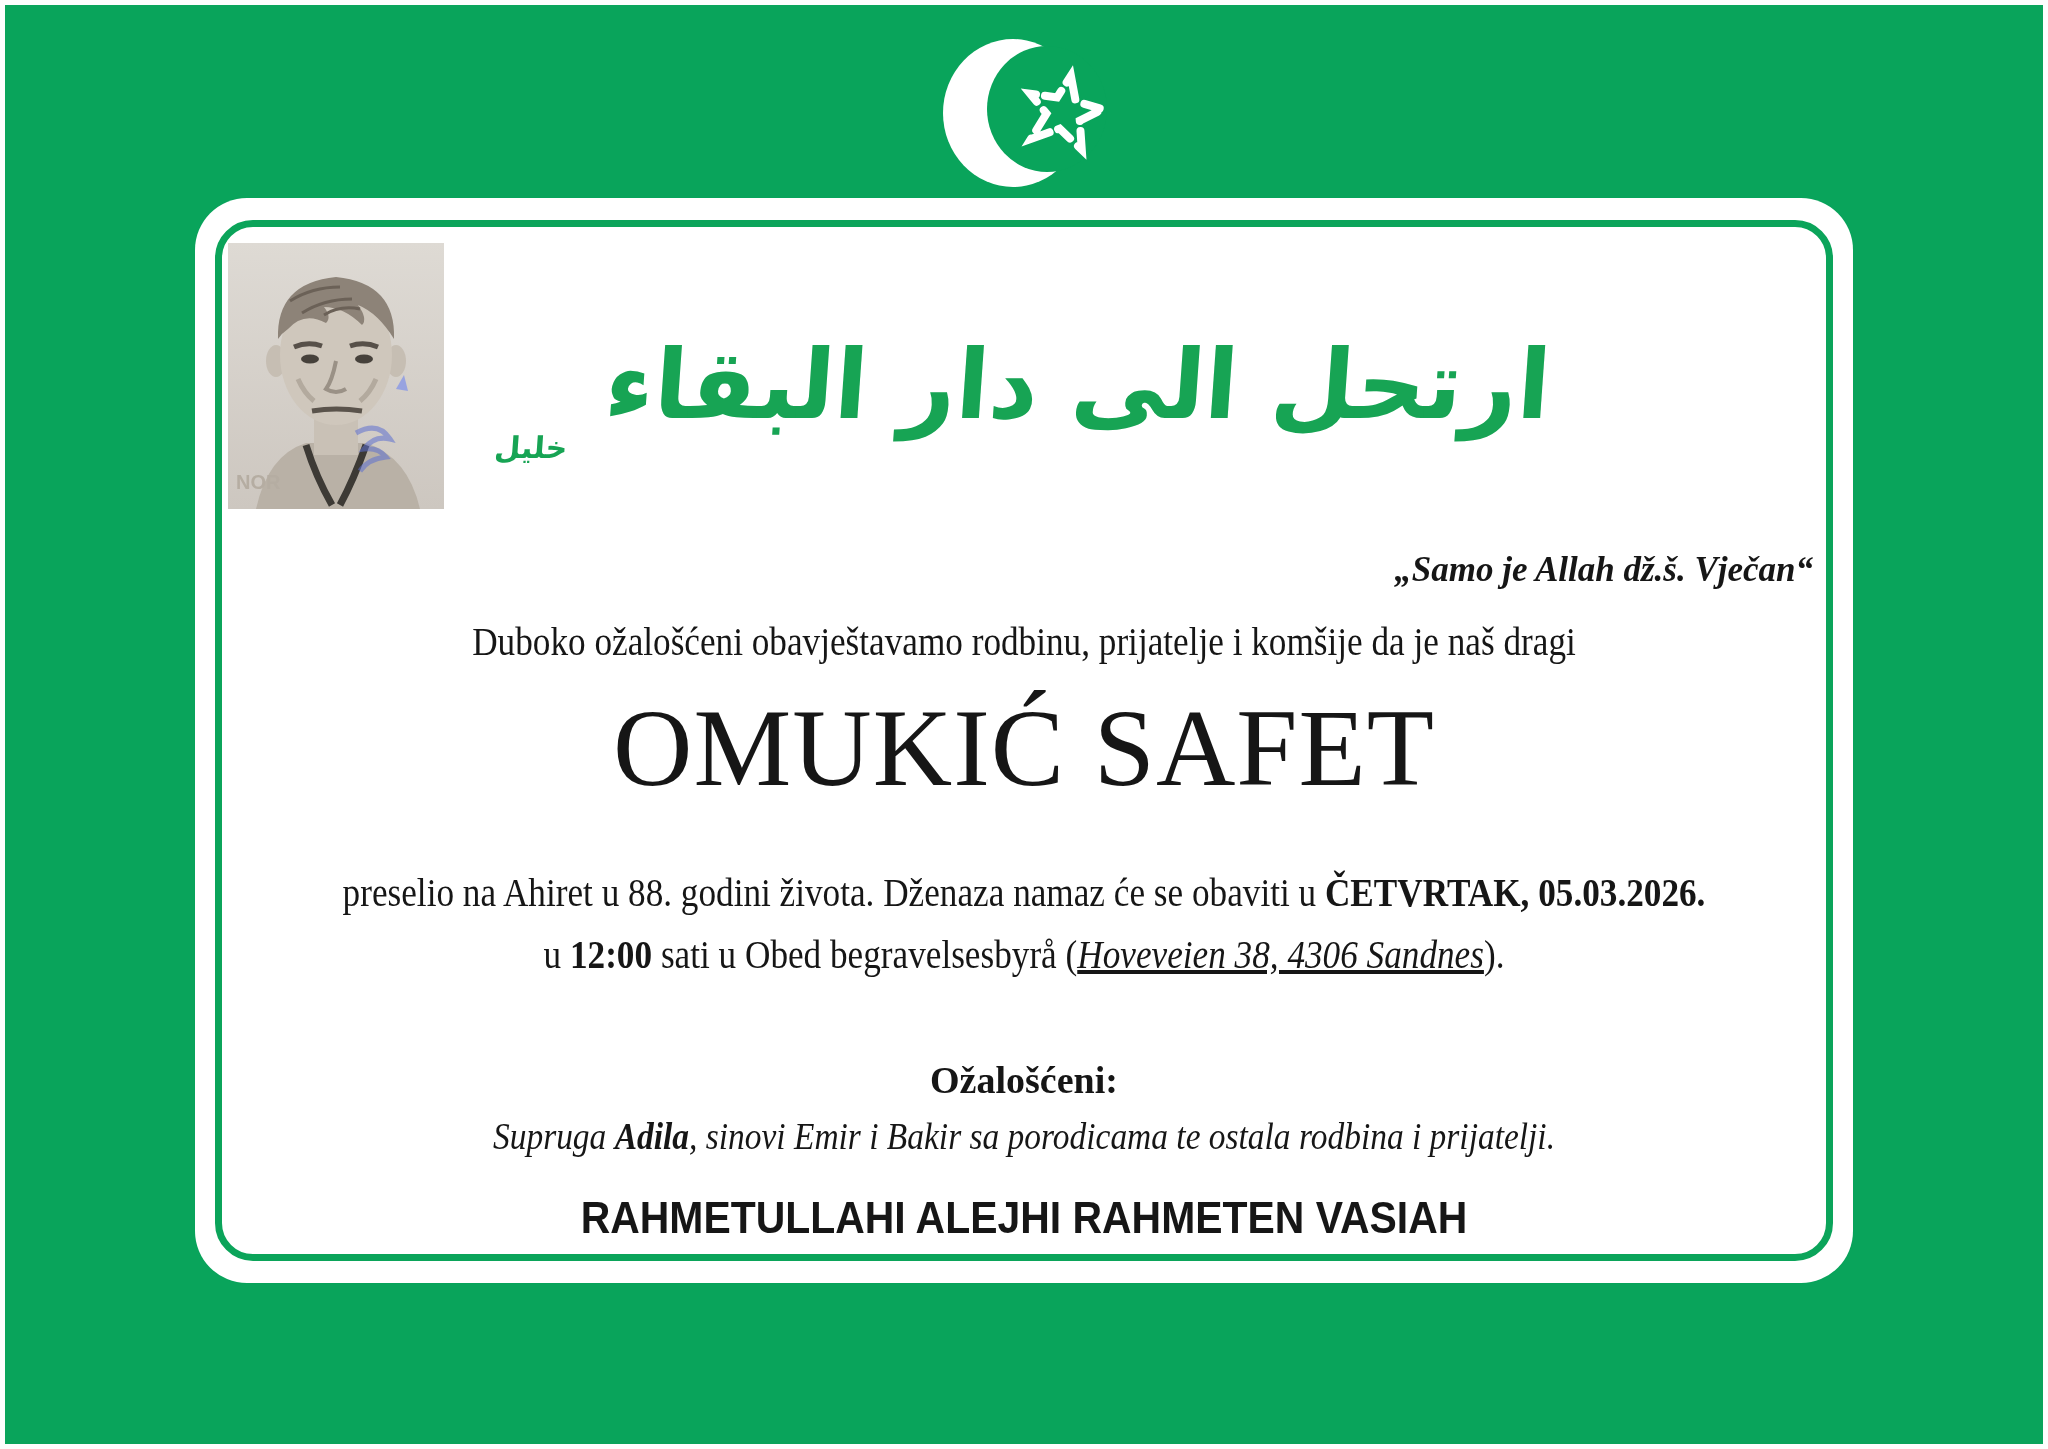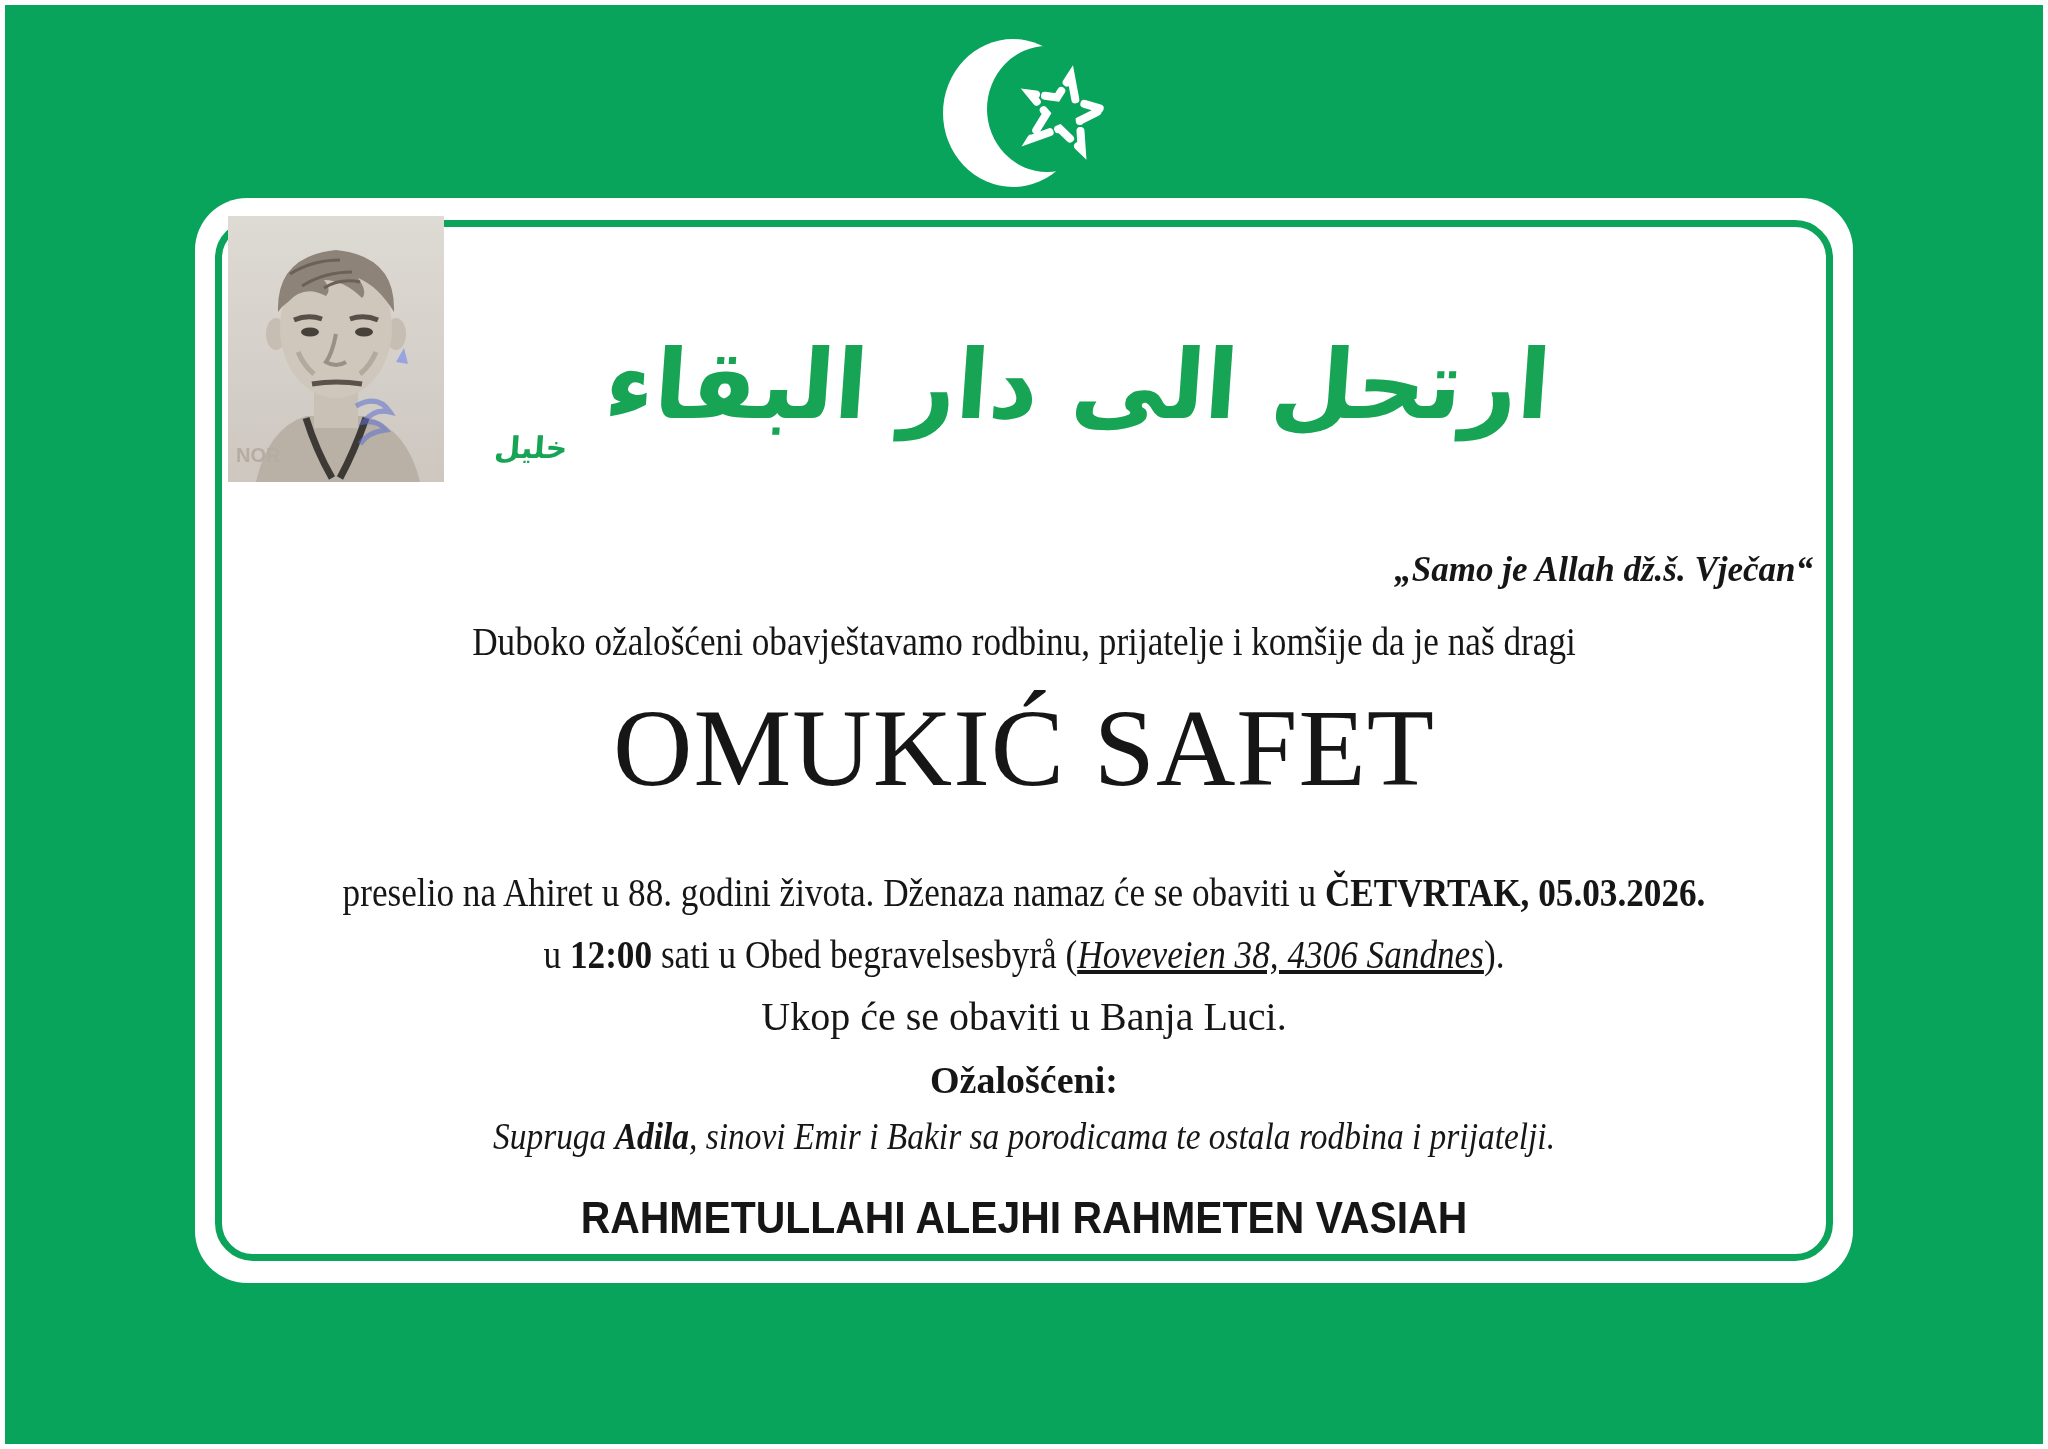--- a/index.html
+++ b/index.html
@@ -28,21 +28,21 @@
   }
   .inner-line {
     position: absolute;
     left: 20px; right: 20px; top: 22px; bottom: 22px;
     border: 7px solid #0ba45a;
     border-radius: 38px;
     pointer-events: none;
   }
   .photo {
     position: absolute;
-    left: 33px; top: 18px;
+    left: 33px; top: 45px;
     width: 216px; height: 266px;
     overflow: hidden;
   }
   .calligraphy {
     position: absolute;
     left: 0; right: 0; top: 62px;
     height: 270px;
     text-align: center;
     direction: rtl;
     color: #17a454;
@@ -146,21 +146,20 @@
 
     <div class="line quote">„Samo je Allah dž.š. Vječan“</div>
 
     <div class="line intro condensed">Duboko ožalošćeni obavještavamo rodbinu, prijatelje i komšije da je naš dragi</div>
 
     <div class="line name">OMUKIĆ SAFET</div>
 
     <div class="line para">
       <div class="row condensed"><span>preselio na Ahiret u 88. godini života. Dženaza namaz će se obaviti u </span><span class="bold">ČETVRTAK, 05.03.2026.</span></div>
       <div class="row condensed"><span>u </span><span class="bold">12:00</span><span> sati u Obed begravelsesbyrå (</span><span class="addr">Hoveveien 38, 4306 Sandnes</span><span>).</span></div>
-      <div class="row">Ukop će se obaviti u Banja Luci.</div>
     </div>
 
     <div class="line mourners-label">Ožalošćeni:</div>
     <div class="line mourners condensed"><span>Supruga </span><span class="bold">Adila</span><span>, sinovi Emir i Bakir sa porodicama te ostala rodbina i prijatelji.</span></div>
 
     <div class="line prayer">RAHMETULLAHI ALEJHI RAHMETEN VASIAH</div>
   </div>
 </div>
 
 </body></html>

